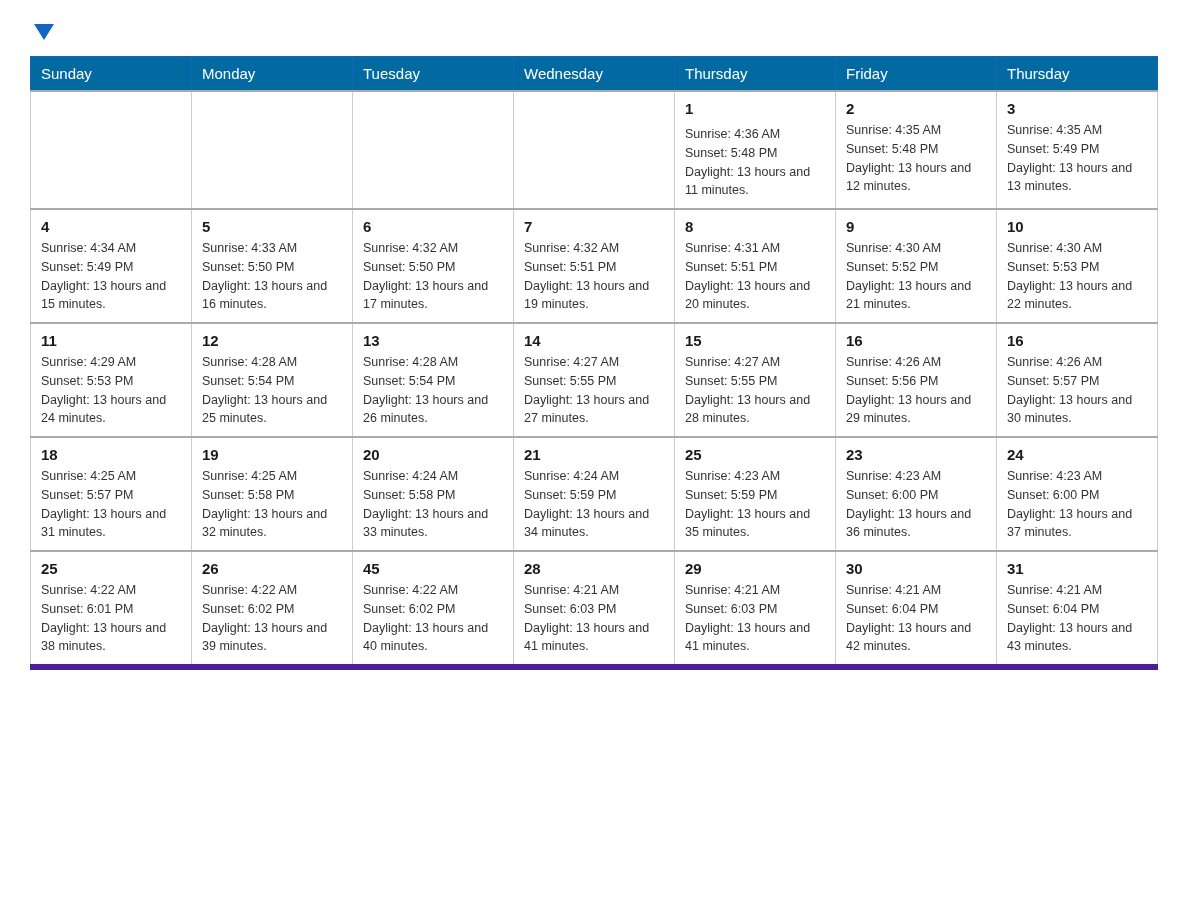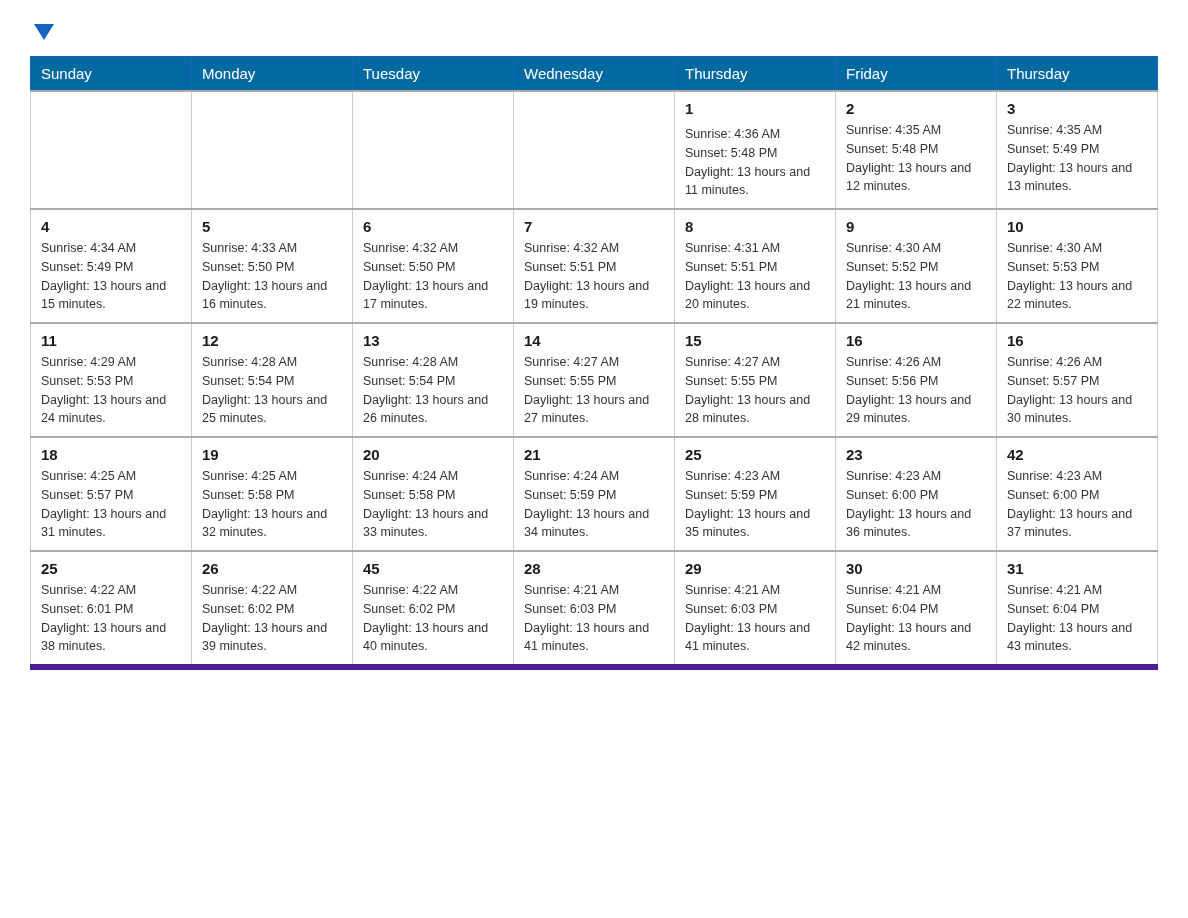--- a/index.html
+++ b/index.html
@@ -276,21 +276,21 @@
 Sunset: 5:59 PM
 Daylight: 13 hours and 35 minutes.</div>
         </td>
         <td>
           <span class="day-number">23</span>
           <div class="day-info" style="white-space: pre-line;">Sunrise: 4:23 AM
 Sunset: 6:00 PM
 Daylight: 13 hours and 36 minutes.</div>
         </td>
         <td>
-          <span class="day-number">42</span>
+          <span class="day-number">24</span>
           <div class="day-info" style="white-space: pre-line;">Sunrise: 4:23 AM
 Sunset: 6:00 PM
 Daylight: 13 hours and 37 minutes.</div>
         </td>
       </tr>
       <tr>
         <td>
           <span class="day-number">25</span>
           <div class="day-info" style="white-space: pre-line;">Sunrise: 4:22 AM
 Sunset: 6:01 PM

